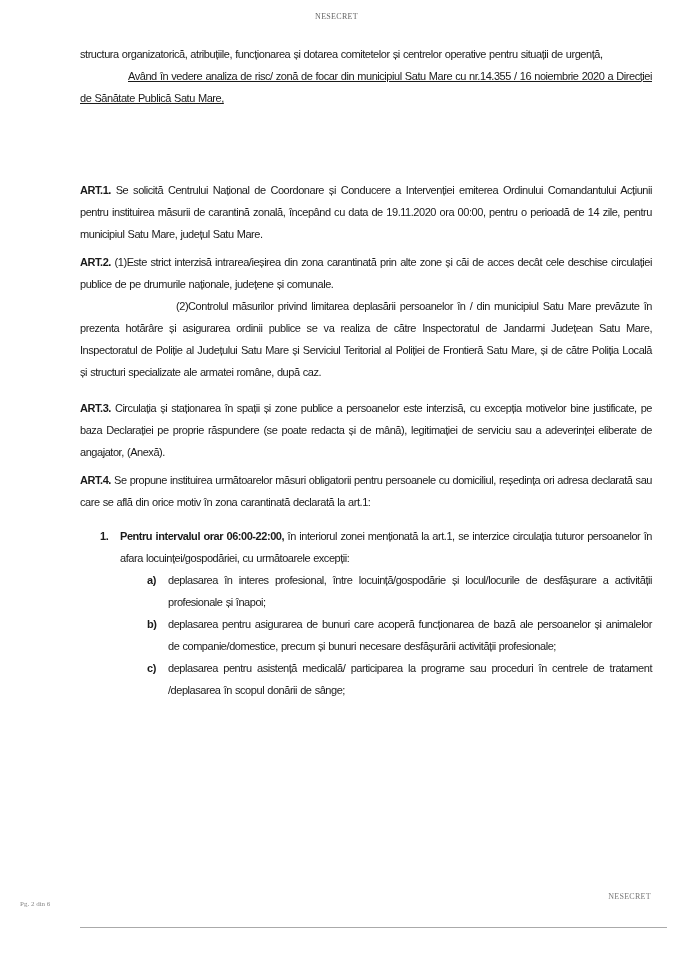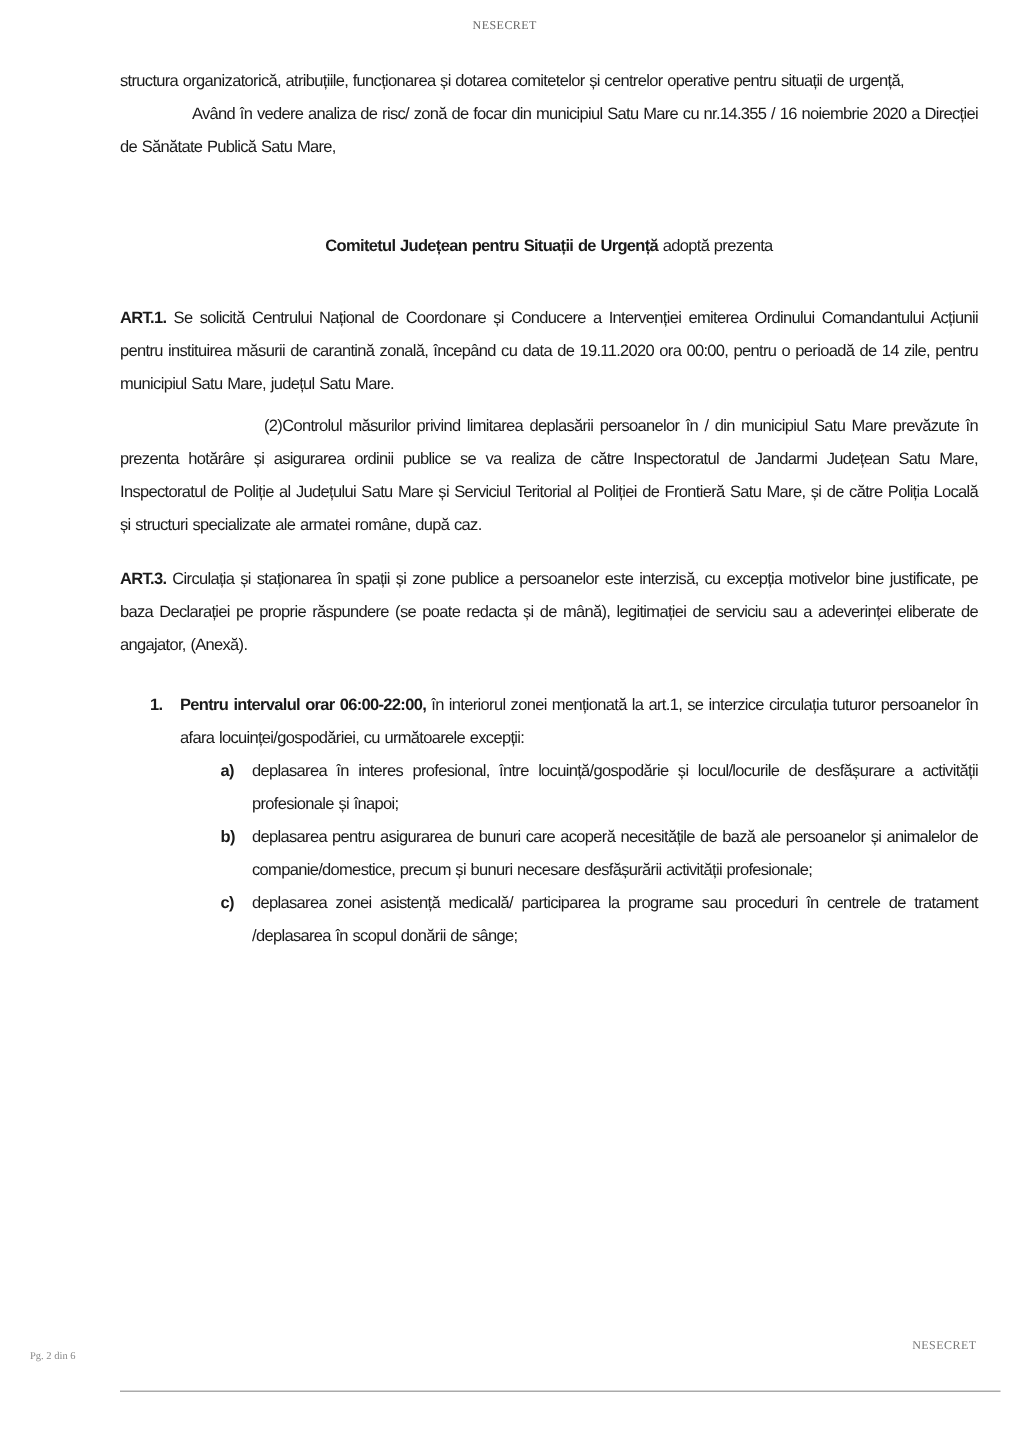--- a/index.html
+++ b/index.html
@@ -4,21 +4,21 @@
   <style>
     html, body { margin: 0; padding: 0; background: #ffffff; }
     body { width: 673px; height: 960px; overflow: hidden; position: relative; color: #1a1a1a; }
     .page { position: absolute; left: 0; top: 0; width: 673px; height: 832px; background: #fff; }
     .hdr-class { position: absolute; top: 12px; left: 0; width: 673px; text-align: center;
       font-family: "Liberation Serif", serif; font-size: 8px; letter-spacing: 0.3px; color: #666; }
     .body { position: absolute; left: 80px; top: 43px; width: 572px;
       font-family: "Liberation Sans", sans-serif; font-size: 11px; line-height: 22px;
       text-align: justify; letter-spacing: -0.45px; word-spacing: 0.5px; }
     .p { margin: 0; }
-    .ind { text-indent: 48px; }
+    .ind { text-indent: 48px; text-decoration: underline; }
     .ind2 { text-indent: 96px; }
     b { font-weight: bold; }
     .center { text-align: center; }
     .gap-s { height: 6px; }
     .gap-m { height: 12px; }
     .gap-l { height: 32px; }
     .list1 { margin-left: 40px; position: relative; }
     .list1 .num { position: absolute; left: -20px; top: 0; font-weight: bold; }
     .list2 { margin-left: 88px; position: relative; margin-top: 0; }
     .list2 .let { position: absolute; left: -21px; top: 0; font-weight: bold; }
@@ -35,51 +35,52 @@
 
   <div class="hdr-class">NESECRET</div>
 
   <div class="body">
 
     <p class="p">structura organizatorică, atribuțiile, funcționarea și dotarea comitetelor și centrelor operative pentru situații de urgență,</p>
     <p class="p ind">Având în vedere analiza de risc/ zonă de focar din municipiul Satu Mare cu nr.14.355 / 16 noiembrie 2020 a Direcției de Sănătate Publică Satu Mare,</p>
     <div class="gap-m"></div>
 
     <div class="gap-l"></div>
-    <p class="p center"><b>Comitetul Județean pentru Situații de Urgență</b><span> adoptă prezenta</span></p>
 
     <div class="gap-l" style="height:26px"></div>
 
     <p class="p"><b>ART.1.</b><span> Se solicită Centrului Național de Coordonare și Conducere a Intervenției emiterea Ordinului Comandantului Acțiunii pentru instituirea măsurii de carantină zonală, începând cu data de 19.11.2020 ora 00:00, pentru o perioadă de 14 zile, pentru municipiul Satu Mare, județul Satu Mare.</span></p>
 
     <div class="gap-s"></div>
+    <p class="p"><b>ART.2.</b><span> (1)Este strict interzisă intrarea/ieșirea din zona carantinată prin alte zone și căi de acces decât cele deschise circulației publice de pe drumurile naționale, județene și comunale.</span></p>
     <p class="p ind2">(2)Controlul măsurilor privind limitarea deplasării persoanelor în / din municipiul Satu Mare prevăzute în prezenta hotărâre și asigurarea ordinii publice se va realiza de către Inspectoratul de Jandarmi Județean Satu Mare, Inspectoratul de Poliție al Județului Satu Mare și Serviciul Teritorial al Poliției de Frontieră Satu Mare, și de către Poliția Locală și structuri specializate ale armatei române, după caz.</p>
 
     <div class="gap-m" style="height:14px"></div>
     <p class="p"><b>ART.3.</b><span> Circulația și staționarea în spații și zone publice a persoanelor este interzisă, cu excepția motivelor bine justificate, pe baza Declarației pe proprie răspundere (se poate redacta și de mână), legitimației de serviciu sau a adeverinței eliberate de angajator, (Anexă).</span></p>
 
     <div class="gap-s"></div>
+    <p class="p"><b>ART.4.</b><span> Se propune instituirea următoarelor măsuri obligatorii pentru persoanele cu domiciliul, reședința ori adresa declarată sau care se află din orice motiv în zona carantinată declarată la art.1:</span></p>
 
     <div class="gap-m"></div>
     <div class="list1">
       <span class="num">1.</span>
       <p class="p"><b>Pentru intervalul orar 06:00-22:00,</b><span> în interiorul zonei menționată la art.1, se interzice circulația tuturor persoanelor în afara locuinței/gospodăriei, cu următoarele excepții:</span></p>
     </div>
 
     <div class="list2">
       <span class="let">a)</span>
       <p class="p">deplasarea în interes profesional, între locuință/gospodărie și locul/locurile de desfășurare a activității profesionale și înapoi;</p>
     </div>
     <div class="list2">
       <span class="let">b)</span>
-      <p class="p">deplasarea pentru asigurarea de bunuri care acoperă necesitățile de bază ale persoanelor și animalelor de companie/domestice, precum și bunuri necesare desfășurării activității profesionale;</p>
+      <p class="p">deplasarea pentru asigurarea de bunuri care acoperă funcționarea de bază ale persoanelor și animalelor de companie/domestice, precum și bunuri necesare desfășurării activității profesionale;</p>
     </div>
     <div class="list2">
       <span class="let">c)</span>
-      <p class="p">deplasarea zonei asistență medicală/ participarea la programe sau proceduri în centrele de tratament /deplasarea în scopul donării de sânge;</p>
+      <p class="p">deplasarea pentru asistență medicală/ participarea la programe sau proceduri în centrele de tratament /deplasarea în scopul donării de sânge;</p>
     </div>
 
   </div>
 
   <div class="footer-class">NESECRET</div>
   <div class="footer-pg">Pg. 2 din 6</div>
   <div class="footer-line"></div>
 
 </div>
 

